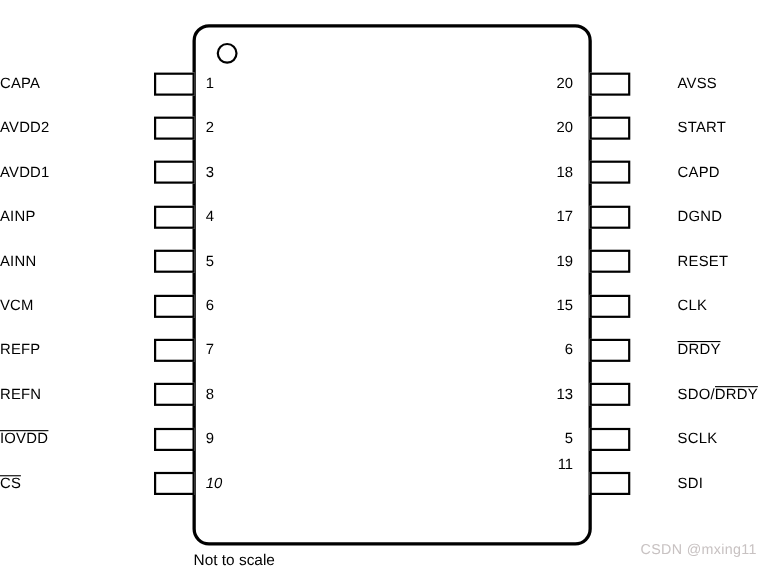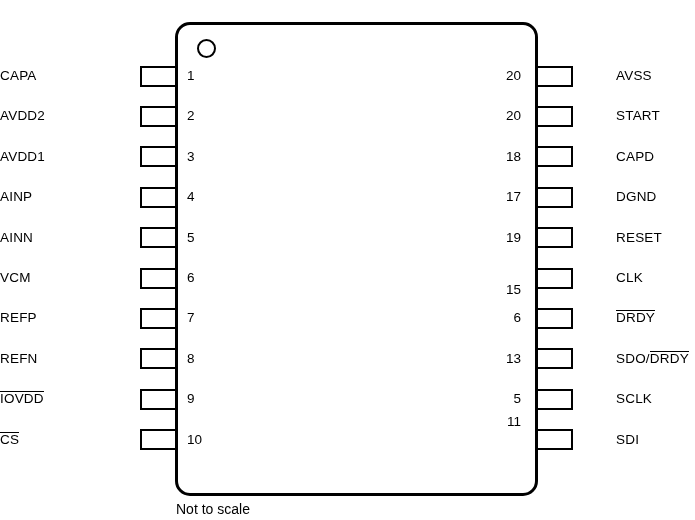--- a/index.html
+++ b/index.html
@@ -97,49 +97,50 @@
       <div class="pin-box left" style="top: 307.9px;"></div>
       <div class="pin-num left" style="top: 308.4px;">7</div>
       <div class="pin-label left" style="top: 308.4px;"><span class="seg">REFP</span></div>
       <div class="pin-box left" style="top: 348.3px;"></div>
       <div class="pin-num left" style="top: 348.8px;">8</div>
       <div class="pin-label left" style="top: 348.8px;"><span class="seg">REFN</span></div>
       <div class="pin-box left" style="top: 388.7px;"></div>
       <div class="pin-num left" style="top: 389.2px;">9</div>
       <div class="pin-label left" style="top: 389.2px;"><span class="seg ov">IOVDD</span></div>
       <div class="pin-box left" style="top: 429.1px;"></div>
-      <div class="pin-num left" style="top: 429.6px;">10</div>
+      <div class="pin-num left" style="top: 429.6px; font-style: italic;">10</div>
       <div class="pin-label left" style="top: 429.6px;"><span class="seg ov">CS</span></div>
       <div class="pin-box right" style="top: 65.5px;"></div>
       <div class="pin-num right" style="top: 66px;">20</div>
       <div class="pin-label right" style="top: 66px;"><span class="seg">AVSS</span></div>
       <div class="pin-box right" style="top: 105.9px;"></div>
       <div class="pin-num right" style="top: 106.4px;">20</div>
       <div class="pin-label right" style="top: 106.4px;"><span class="seg">START</span></div>
       <div class="pin-box right" style="top: 146.3px;"></div>
       <div class="pin-num right" style="top: 146.8px;">18</div>
       <div class="pin-label right" style="top: 146.8px;"><span class="seg">CAPD</span></div>
       <div class="pin-box right" style="top: 186.7px;"></div>
       <div class="pin-num right" style="top: 187.2px;">17</div>
       <div class="pin-label right" style="top: 187.2px;"><span class="seg">DGND</span></div>
       <div class="pin-box right" style="top: 227.1px;"></div>
       <div class="pin-num right" style="top: 227.6px;">19</div>
       <div class="pin-label right" style="top: 227.6px;"><span class="seg">RESET</span></div>
       <div class="pin-box right" style="top: 267.5px;"></div>
-      <div class="pin-num right" style="top: 280px;">15</div>
+      <div class="pin-num right" style="top: 268px;">15</div>
       <div class="pin-label right" style="top: 268px;"><span class="seg">CLK</span></div>
       <div class="pin-box right" style="top: 307.9px;"></div>
       <div class="pin-num right" style="top: 308.4px;">6</div>
       <div class="pin-label right" style="top: 308.4px;"><span class="seg ov">DRDY</span></div>
       <div class="pin-box right" style="top: 348.3px;"></div>
       <div class="pin-num right" style="top: 348.8px;">13</div>
       <div class="pin-label right" style="top: 348.8px;"><span class="seg">SDO/</span><span class="seg ov">DRDY</span></div>
       <div class="pin-box right" style="top: 388.7px;"></div>
       <div class="pin-num right" style="top: 389.2px;">5</div>
       <div class="pin-label right" style="top: 389.2px;"><span class="seg">SCLK</span></div>
       <div class="pin-box right" style="top: 429.1px;"></div>
       <div class="pin-num right" style="top: 412px;">11</div>
       <div class="pin-label right" style="top: 429.6px;"><span class="seg">SDI</span></div>
     </div>
 
   <div class="caption">Not to scale</div>
 
+  <div class="watermark" style="color: rgb(200, 194, 194);">CSDN @mxing11</div>
 </div>
 
 </body></html>

